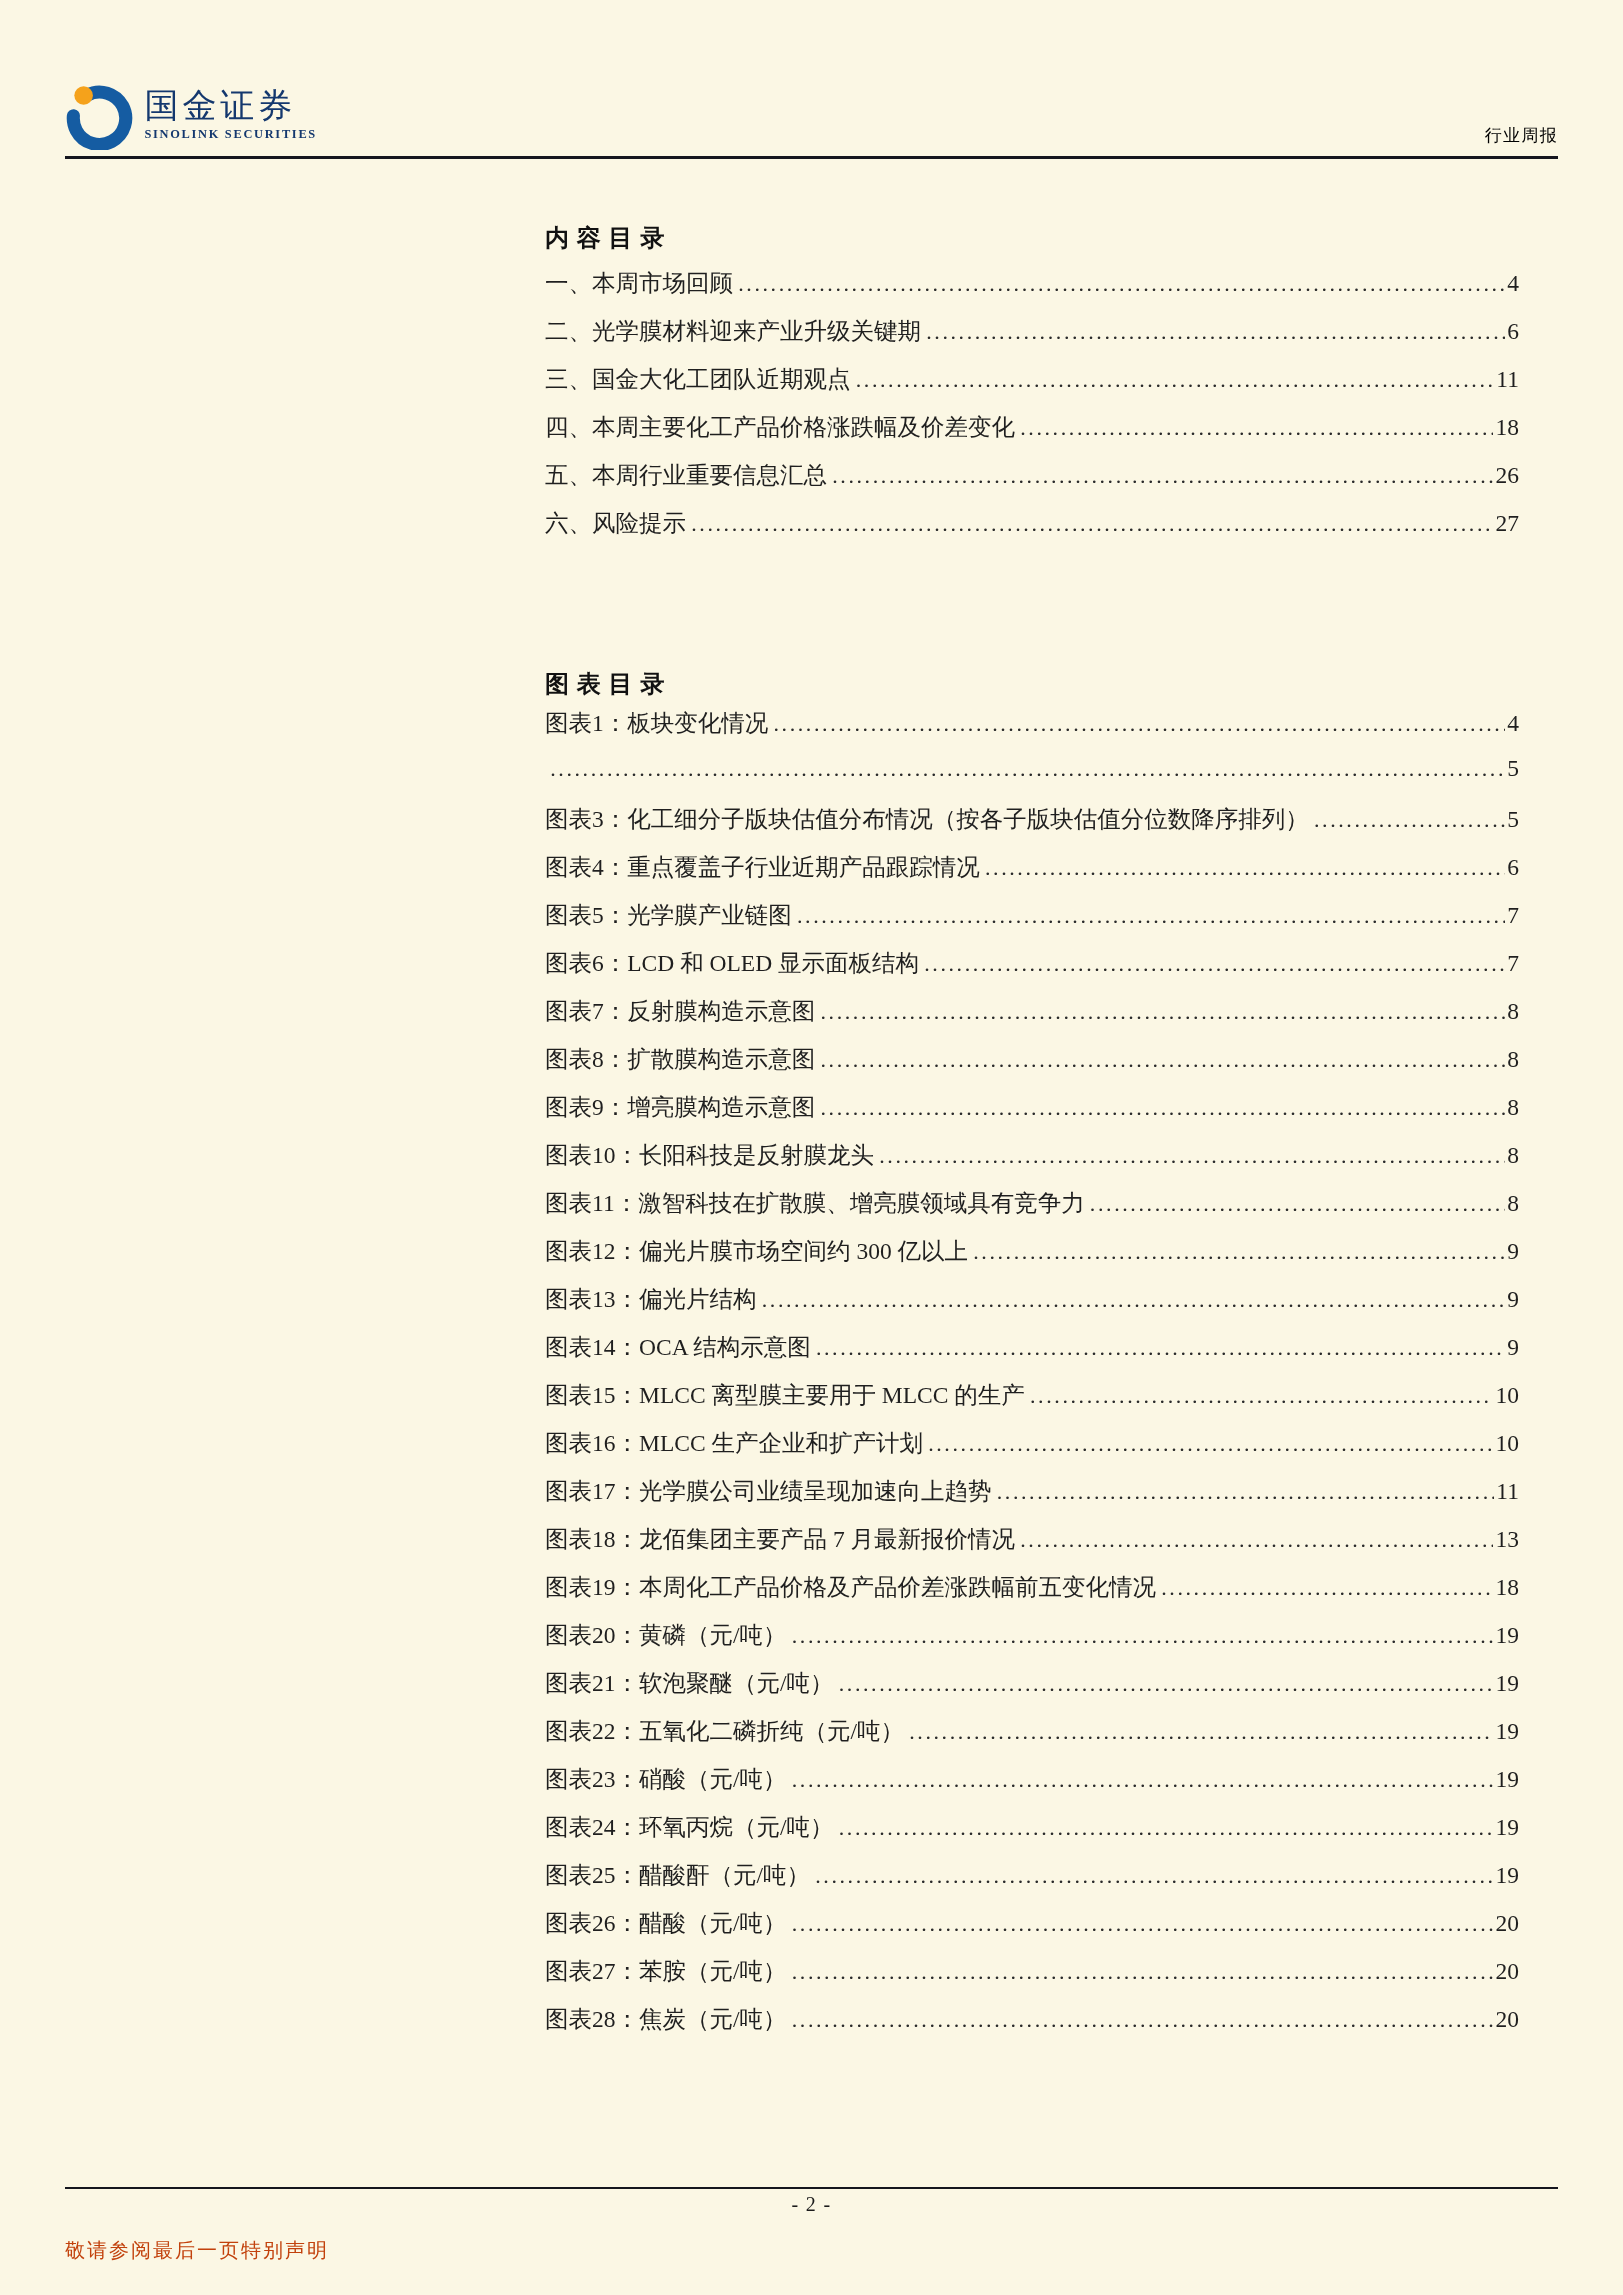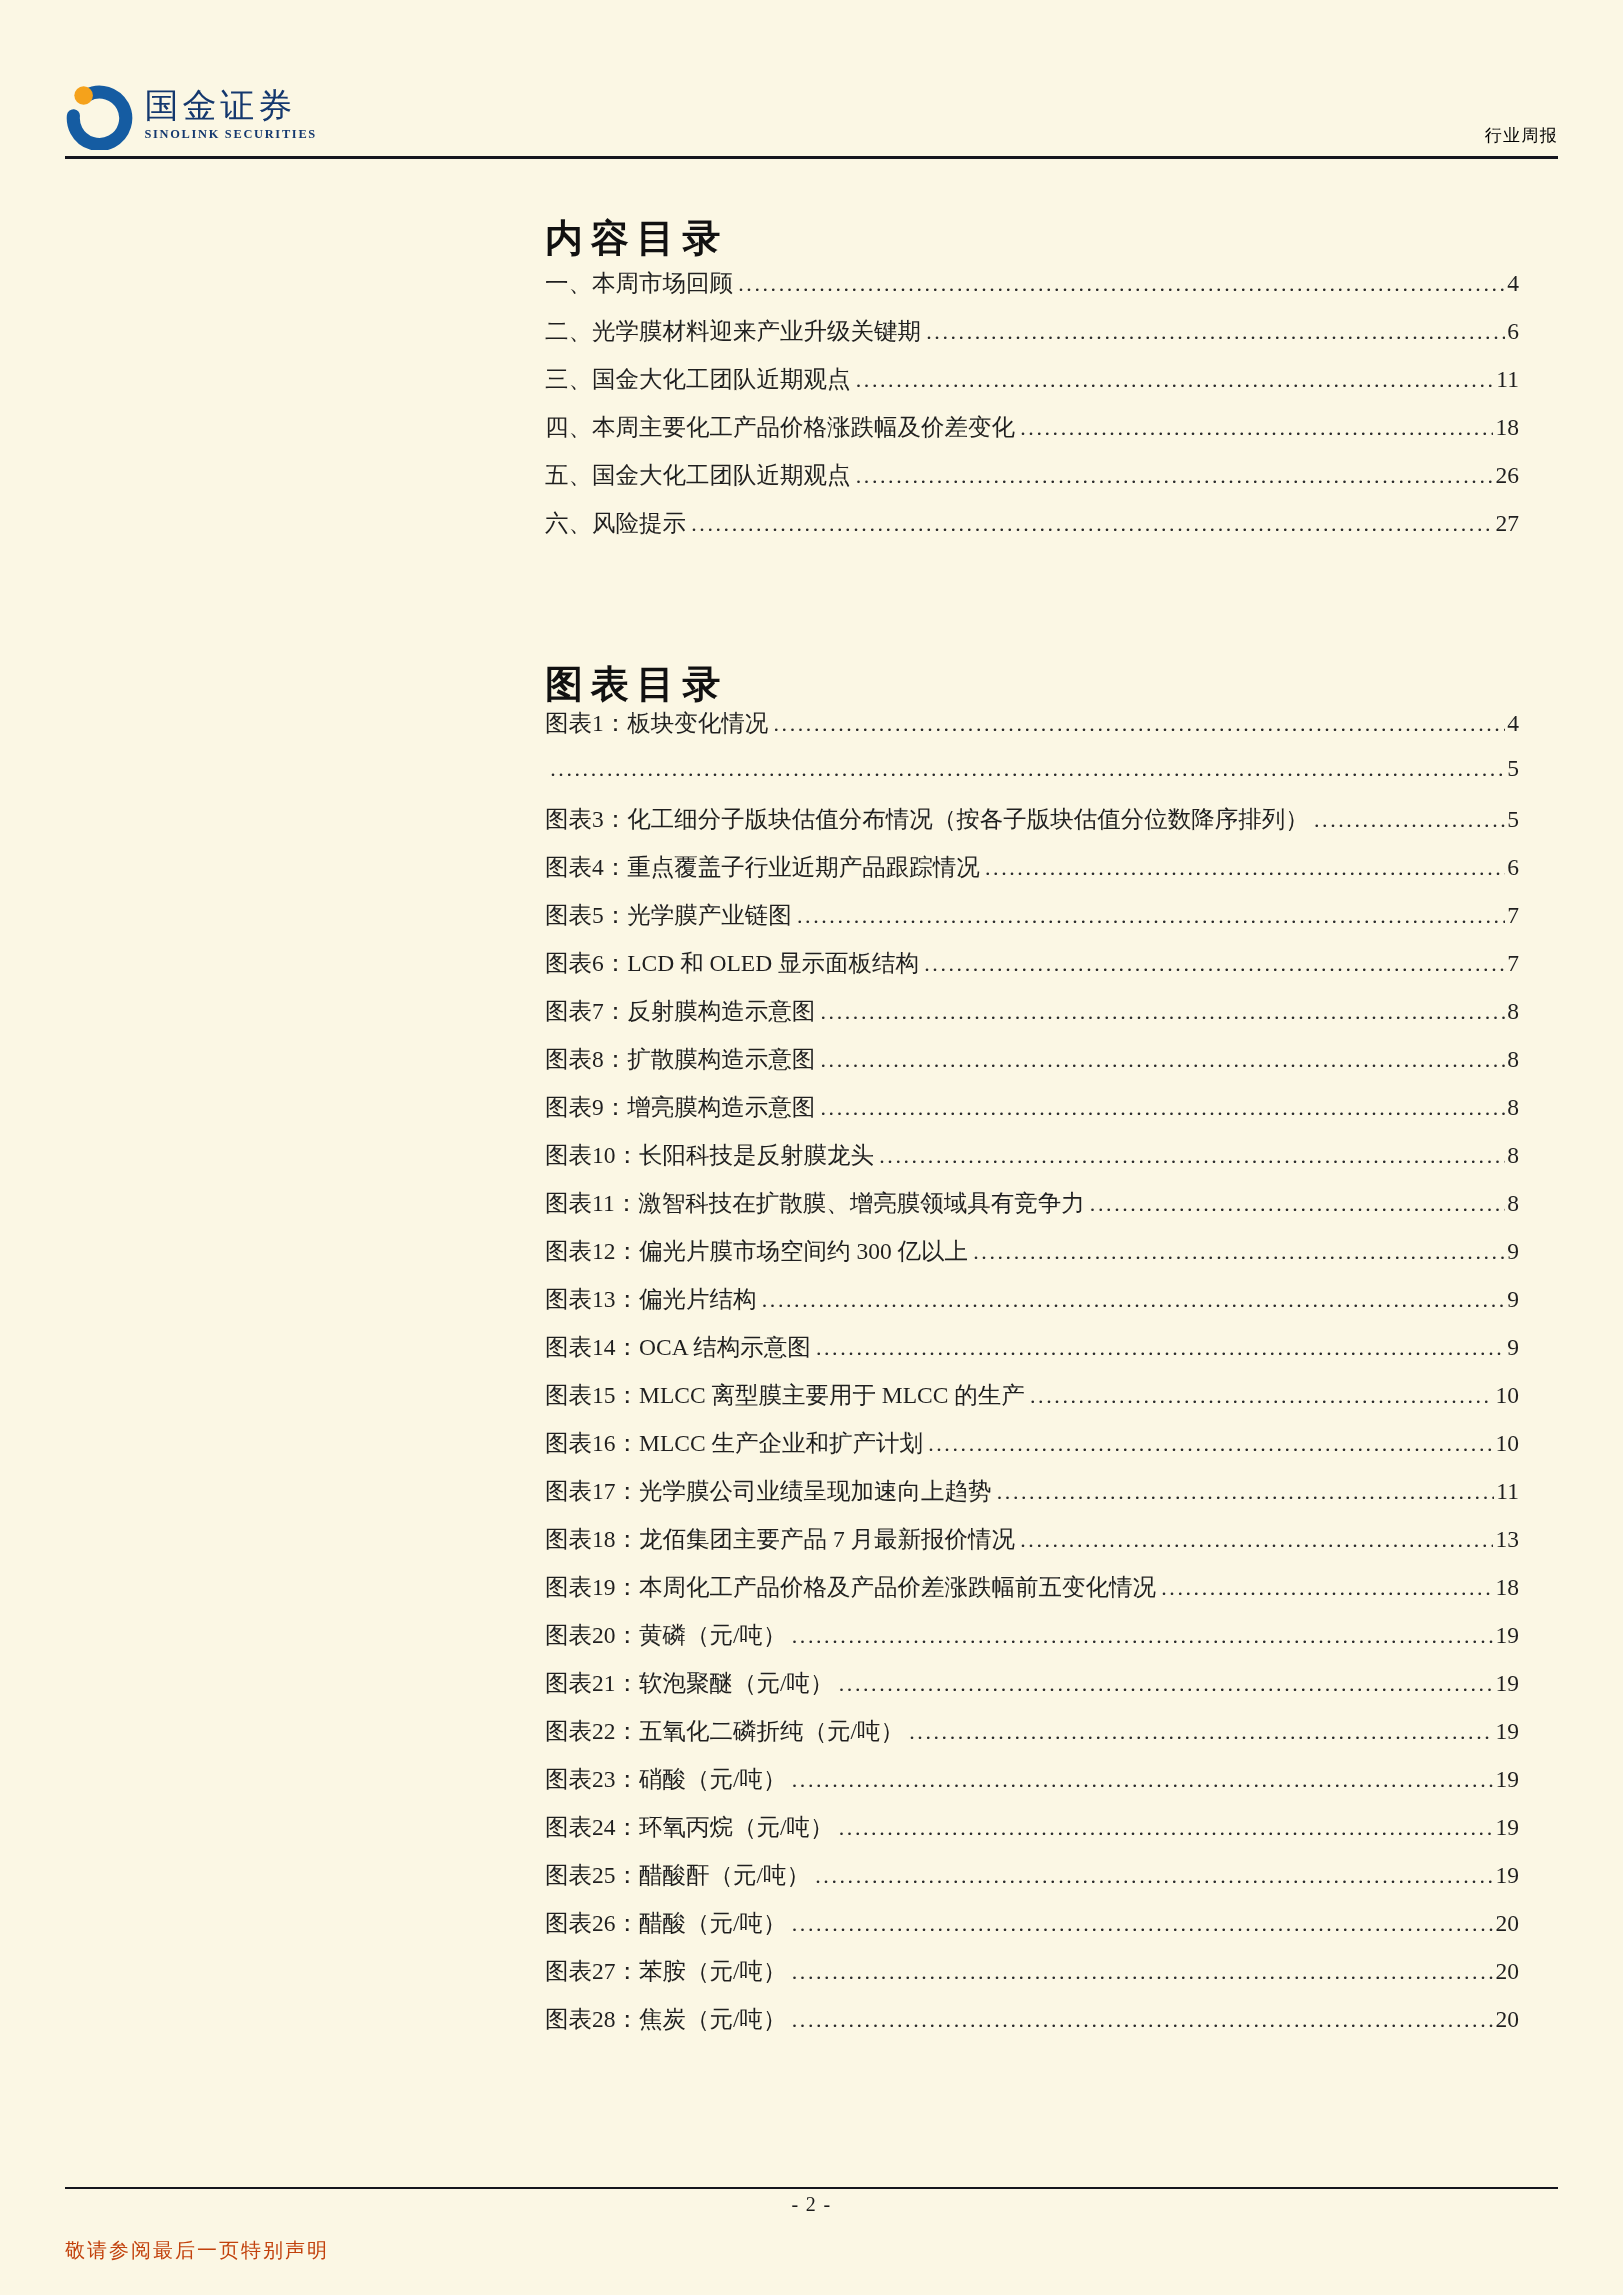--- a/index.html
+++ b/index.html
@@ -40,21 +40,21 @@
     font-size:12.4px;color:var(--brand-text);
     letter-spacing:1.7px;margin-top:3.3px;font-weight:bold;
   }
   .doc-type{font-size:17px;color:#000000;padding-bottom:2.6px;letter-spacing:1.3px;}
 
   
   .content{
     position:absolute;left:545px;top:160px;width:974px;
   }
   .section-title{
-    font-size:38px;font-weight:bold;color:#111;
+    font-size:24px;font-weight:bold;color:#111;
     letter-spacing:7.8px;line-height:39px;
   }
   .toc .section-title{margin-top:59px;margin-bottom:9.2px;}
   .figures .section-title{margin-top:110px;margin-bottom:3px;}
   .entry{
     display:flex;align-items:baseline;
     height:48px;font-size:23.5px;color:var(--ink);
     white-space:nowrap;
   }
   .figures .entry{height:48px;}
@@ -124,21 +124,21 @@
             <span class="page-num">11</span>
           </div>
 
           <div class="entry">
             <span class="entry-label">四、本周主要化工产品价格涨跌幅及价差变化</span>
             <span class="dots">............................................................................................................................................................................................................................................................................................................</span>
             <span class="page-num">18</span>
           </div>
 
           <div class="entry">
-            <span class="entry-label">五、国金大化工团队近期观点</span>
+            <span class="entry-label">五、本周行业重要信息汇总</span>
             <span class="dots">............................................................................................................................................................................................................................................................................................................</span>
             <span class="page-num">26</span>
           </div>
 
           <div class="entry">
             <span class="entry-label">六、风险提示</span>
             <span class="dots">............................................................................................................................................................................................................................................................................................................</span>
             <span class="page-num">27</span>
           </div>
         </div>

